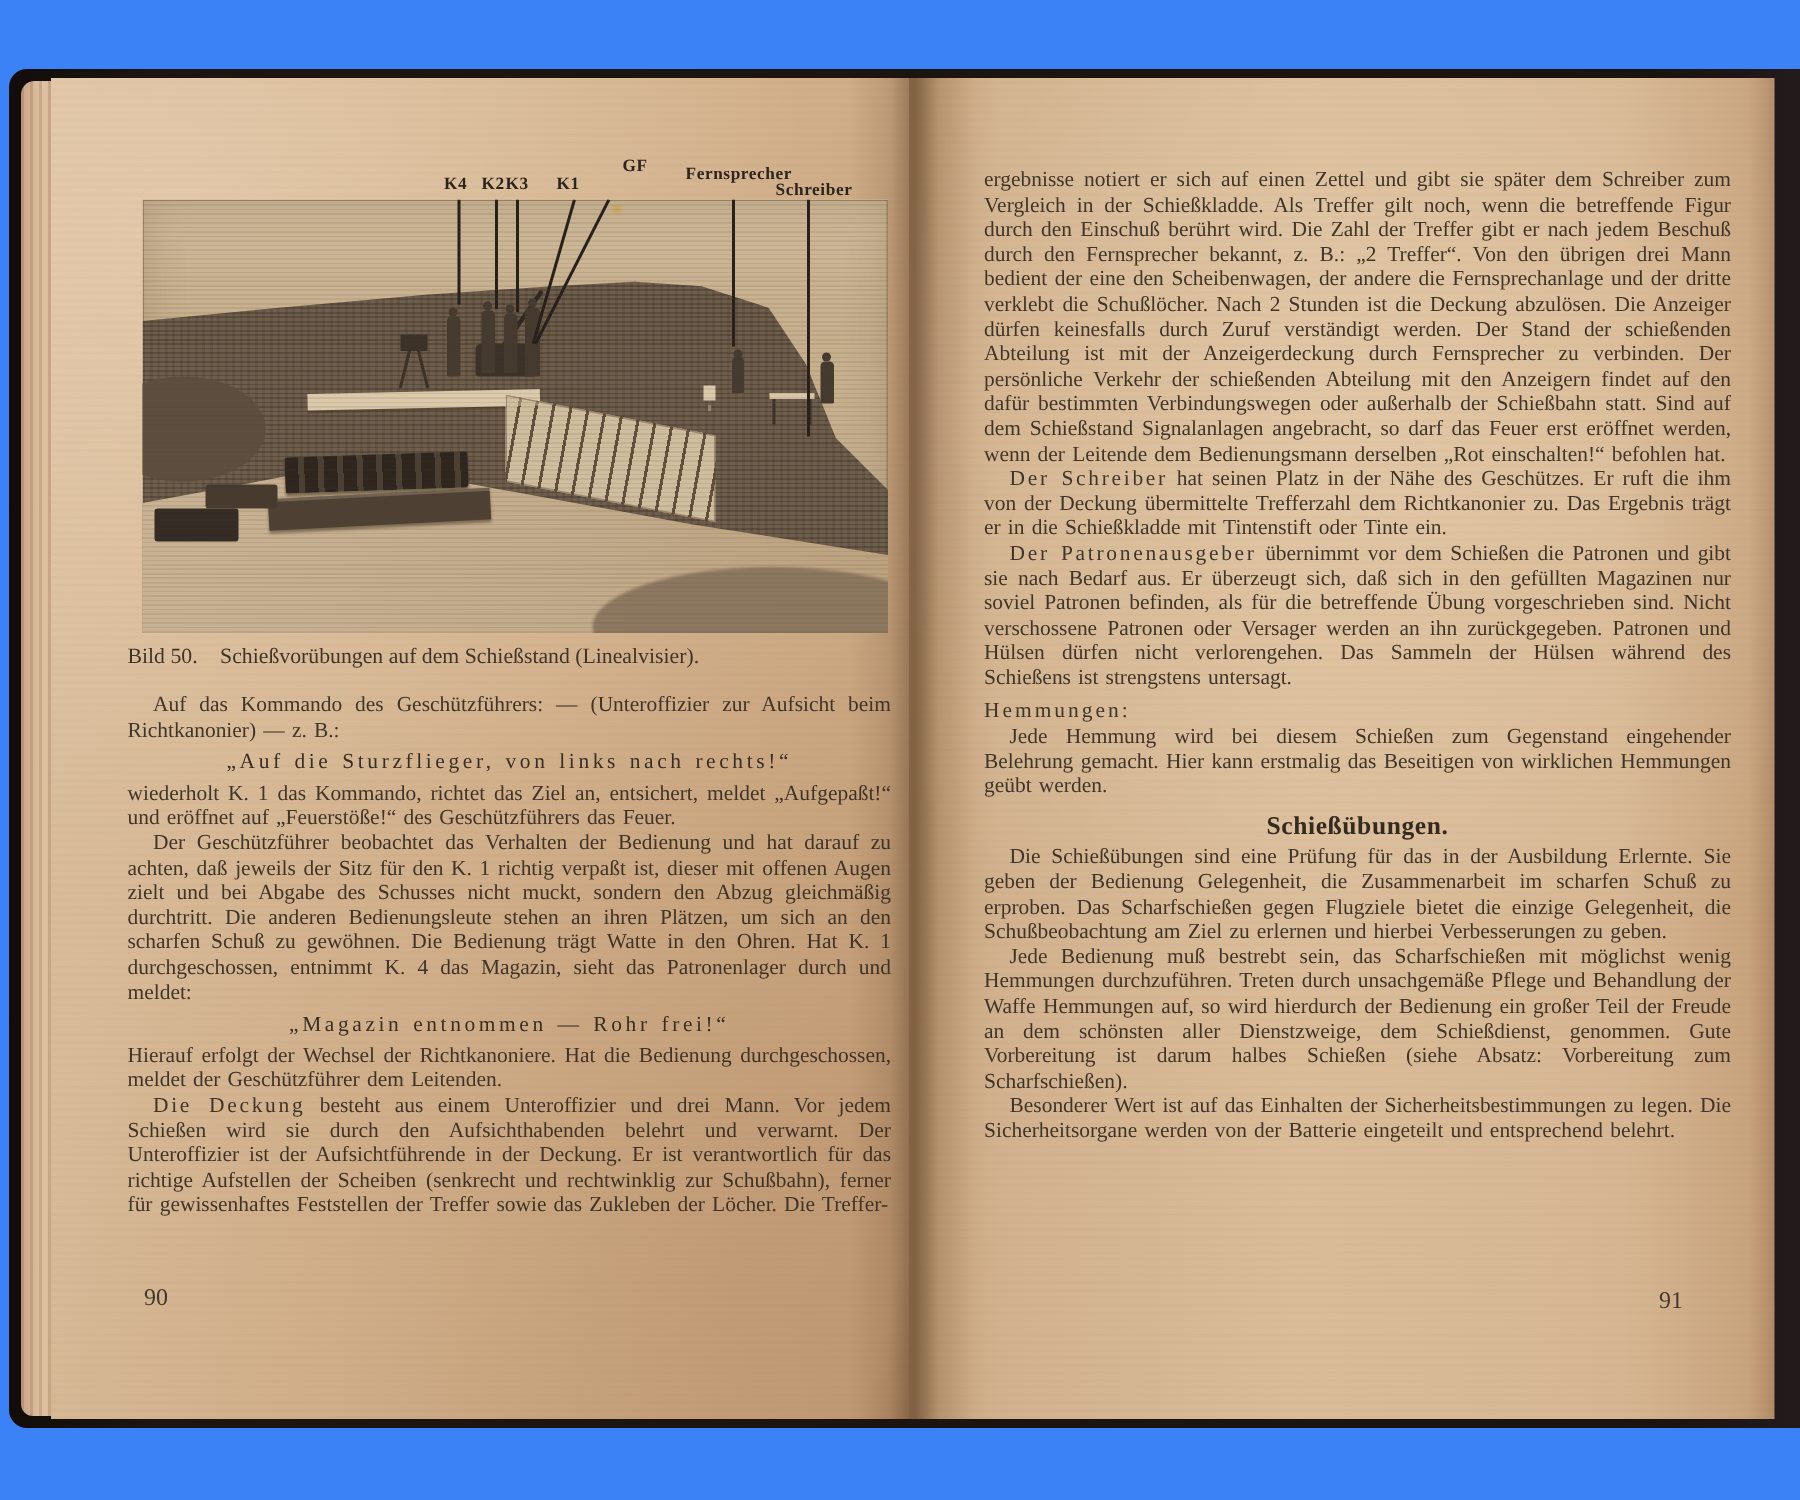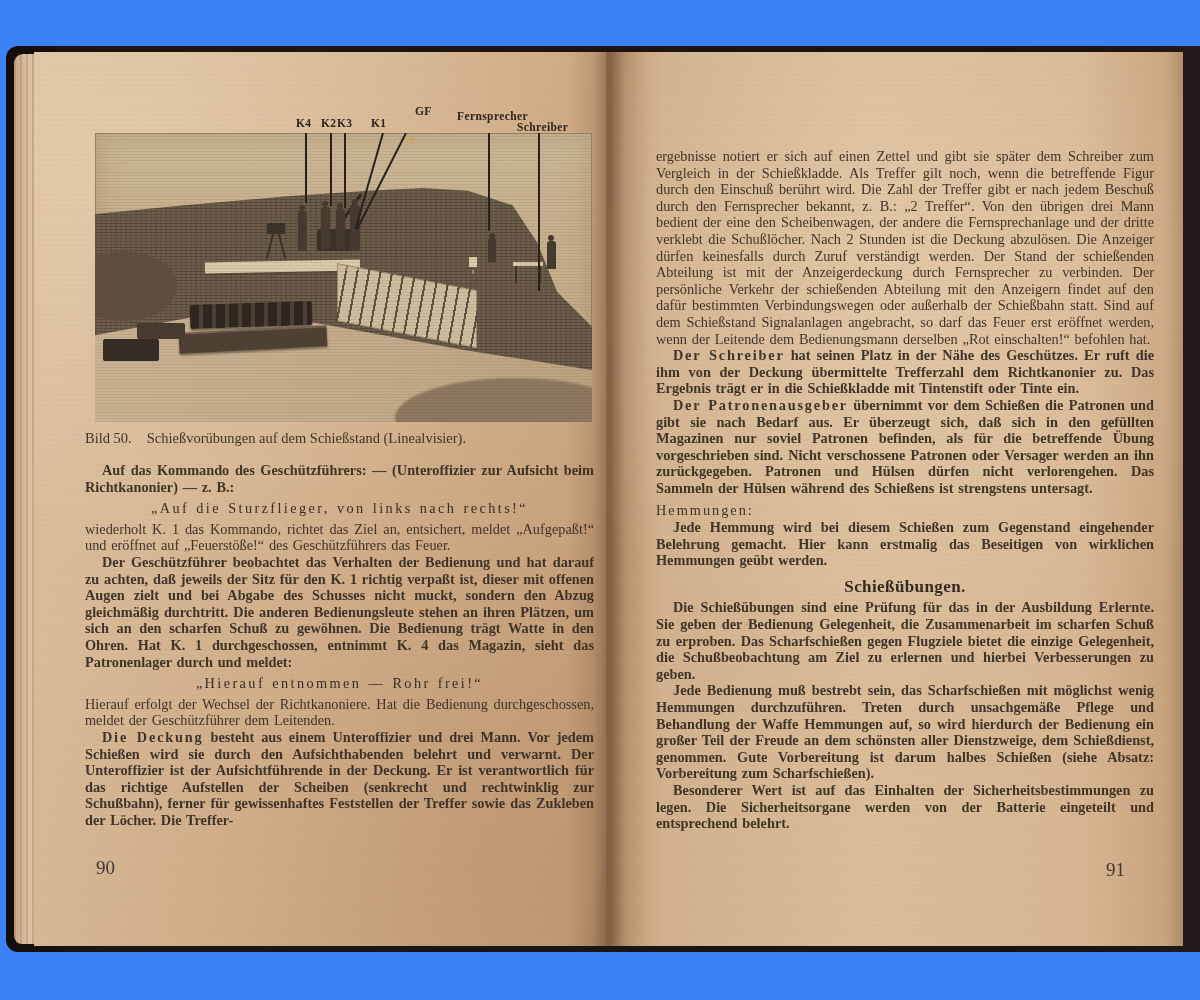--- a/index.html
+++ b/index.html
@@ -82,30 +82,30 @@
   .ph-halftone{left:0;top:0;width:100%;height:100%;z-index:7;pointer-events:none;
             background:repeating-linear-gradient(0deg,rgba(84,62,42,.10) 0 1px,rgba(0,0,0,0) 1px 3px);}
 
   
   .caption{position:absolute;left:85px;top:430px;width:509px;z-index:4;
            font-size:14.5px;color:#3f342a;}
   .caption .gap{margin-left:15px;}
   .col{position:absolute;z-index:4;text-align:justify;color:rgba(56,45,35,.95);
        font-size:14.3px;line-height:16.6px;word-spacing:1.2px;}
   .col-left{left:85px;top:462px;width:509px;}
-  .col-right{left:656px;top:112px;width:498px;margin-top:36px;}
+  .col-right{left:656px;top:112px;width:498px;}
   .col p{margin:0;}
-  .ind{text-indent:17px;font-weight:bold;}
+  .ind{text-indent:17px;}
   .command{text-align:center;font-weight:400;letter-spacing:2.4px;margin:5px 0 4px 0 !important;
            text-indent:0;color:#392e24;}
   .sperr{letter-spacing:1.8px;}
   .h-left{letter-spacing:2px;margin-top:6px !important;}
   .h-center{text-align:center;font-weight:700;margin:10px 0 4px 0 !important;color:#352a20;
             letter-spacing:.4px;font-size:17px;}
-  .pagenum{position:absolute;z-index:4;font-size:19px;color:#43382d;}
+  .pagenum{position:absolute;z-index:4;font-size:16px;color:#43382d;}
   .pagenum-left{left:96px;top:857px;}
   .pagenum-right{left:1106px;top:859px;}
 </style>
 </head>
 <body>
 
 <div id="screen">
 
   <div class="book-cover"></div>
   <div class="edge-stack"></div>
@@ -169,21 +169,21 @@
 
   <div class="caption">
     <span>Bild 50.</span><span class="gap">Schießvorübungen auf dem Schießstand (Linealvisier).</span>
   </div>
 
   <div class="col col-left">
     <p class="ind">Auf das Kommando des Geschützführers: — (Unteroffizier zur Aufsicht beim Richtkanonier) — z. B.:</p>
     <p class="command">„Auf die Sturzflieger, von links nach rechts!“</p>
     <p>wiederholt K. 1 das Kommando, richtet das Ziel an, entsichert, meldet „Aufgepaßt!“ und eröffnet auf „Feuerstöße!“ des Geschützführers das Feuer.</p>
     <p class="ind">Der Geschützführer beobachtet das Verhalten der Bedienung und hat darauf zu achten, daß jeweils der Sitz für den K. 1 richtig verpaßt ist, dieser mit offenen Augen zielt und bei Abgabe des Schusses nicht muckt, sondern den Abzug gleichmäßig durchtritt. Die anderen Bedienungsleute stehen an ihren Plätzen, um sich an den scharfen Schuß zu gewöhnen. Die Bedienung trägt Watte in den Ohren. Hat K. 1 durchgeschossen, entnimmt K. 4 das Magazin, sieht das Patronenlager durch und meldet:</p>
-    <p class="command">„Hierauf entnommen — Rohr frei!“</p>
+    <p class="command">„Magazin entnommen — Rohr frei!“</p>
     <p>Hierauf erfolgt der Wechsel der Richtkanoniere. Hat die Bedienung durchgeschossen, meldet der Geschützführer dem Leitenden.</p>
     <p class="ind"><span class="sperr">Die Deckung</span><span> besteht aus einem Unteroffizier und drei Mann. Vor jedem Schießen wird sie durch den Aufsichthabenden belehrt und verwarnt. Der Unteroffizier ist der Aufsichtführende in der Deckung. Er ist verantwortlich für das richtige Aufstellen der Scheiben (senkrecht und rechtwinklig zur Schußbahn), ferner für gewissenhaftes Feststellen der Treffer sowie das Zukleben der Löcher. Die Treffer-</span></p>
   </div>
   <div class="pagenum pagenum-left">90</div>
 
   <div class="col col-right">
     <p>ergebnisse notiert er sich auf einen Zettel und gibt sie später dem Schreiber zum Vergleich in der Schießkladde. Als Treffer gilt noch, wenn die betreffende Figur durch den Einschuß berührt wird. Die Zahl der Treffer gibt er nach jedem Beschuß durch den Fernsprecher bekannt, z. B.: „2 Treffer“. Von den übrigen drei Mann bedient der eine den Scheibenwagen, der andere die Fernsprechanlage und der dritte verklebt die Schußlöcher. Nach 2 Stunden ist die Deckung abzulösen. Die Anzeiger dürfen keinesfalls durch Zuruf verständigt werden. Der Stand der schießenden Abteilung ist mit der Anzeigerdeckung durch Fernsprecher zu verbinden. Der persönliche Verkehr der schießenden Abteilung mit den Anzeigern findet auf den dafür bestimmten Verbindungswegen oder außerhalb der Schießbahn statt. Sind auf dem Schießstand Signalanlagen angebracht, so darf das Feuer erst eröffnet werden, wenn der Leitende dem Bedienungsmann derselben „Rot einschalten!“ befohlen hat.</p>
     <p class="ind"><span class="sperr">Der Schreiber</span><span> hat seinen Platz in der Nähe des Geschützes. Er ruft die ihm von der Deckung übermittelte Trefferzahl dem Richtkanonier zu. Das Ergebnis trägt er in die Schießkladde mit Tintenstift oder Tinte ein.</span></p>
     <p class="ind"><span class="sperr">Der Patronenausgeber</span><span> übernimmt vor dem Schießen die Patronen und gibt sie nach Bedarf aus. Er überzeugt sich, daß sich in den gefüllten Magazinen nur soviel Patronen befinden, als für die betreffende Übung vorgeschrieben sind. Nicht verschossene Patronen oder Versager werden an ihn zurückgegeben. Patronen und Hülsen dürfen nicht verlorengehen. Das Sammeln der Hülsen während des Schießens ist strengstens untersagt.</span></p>
     <p class="sperr h-left">Hemmungen:</p>

